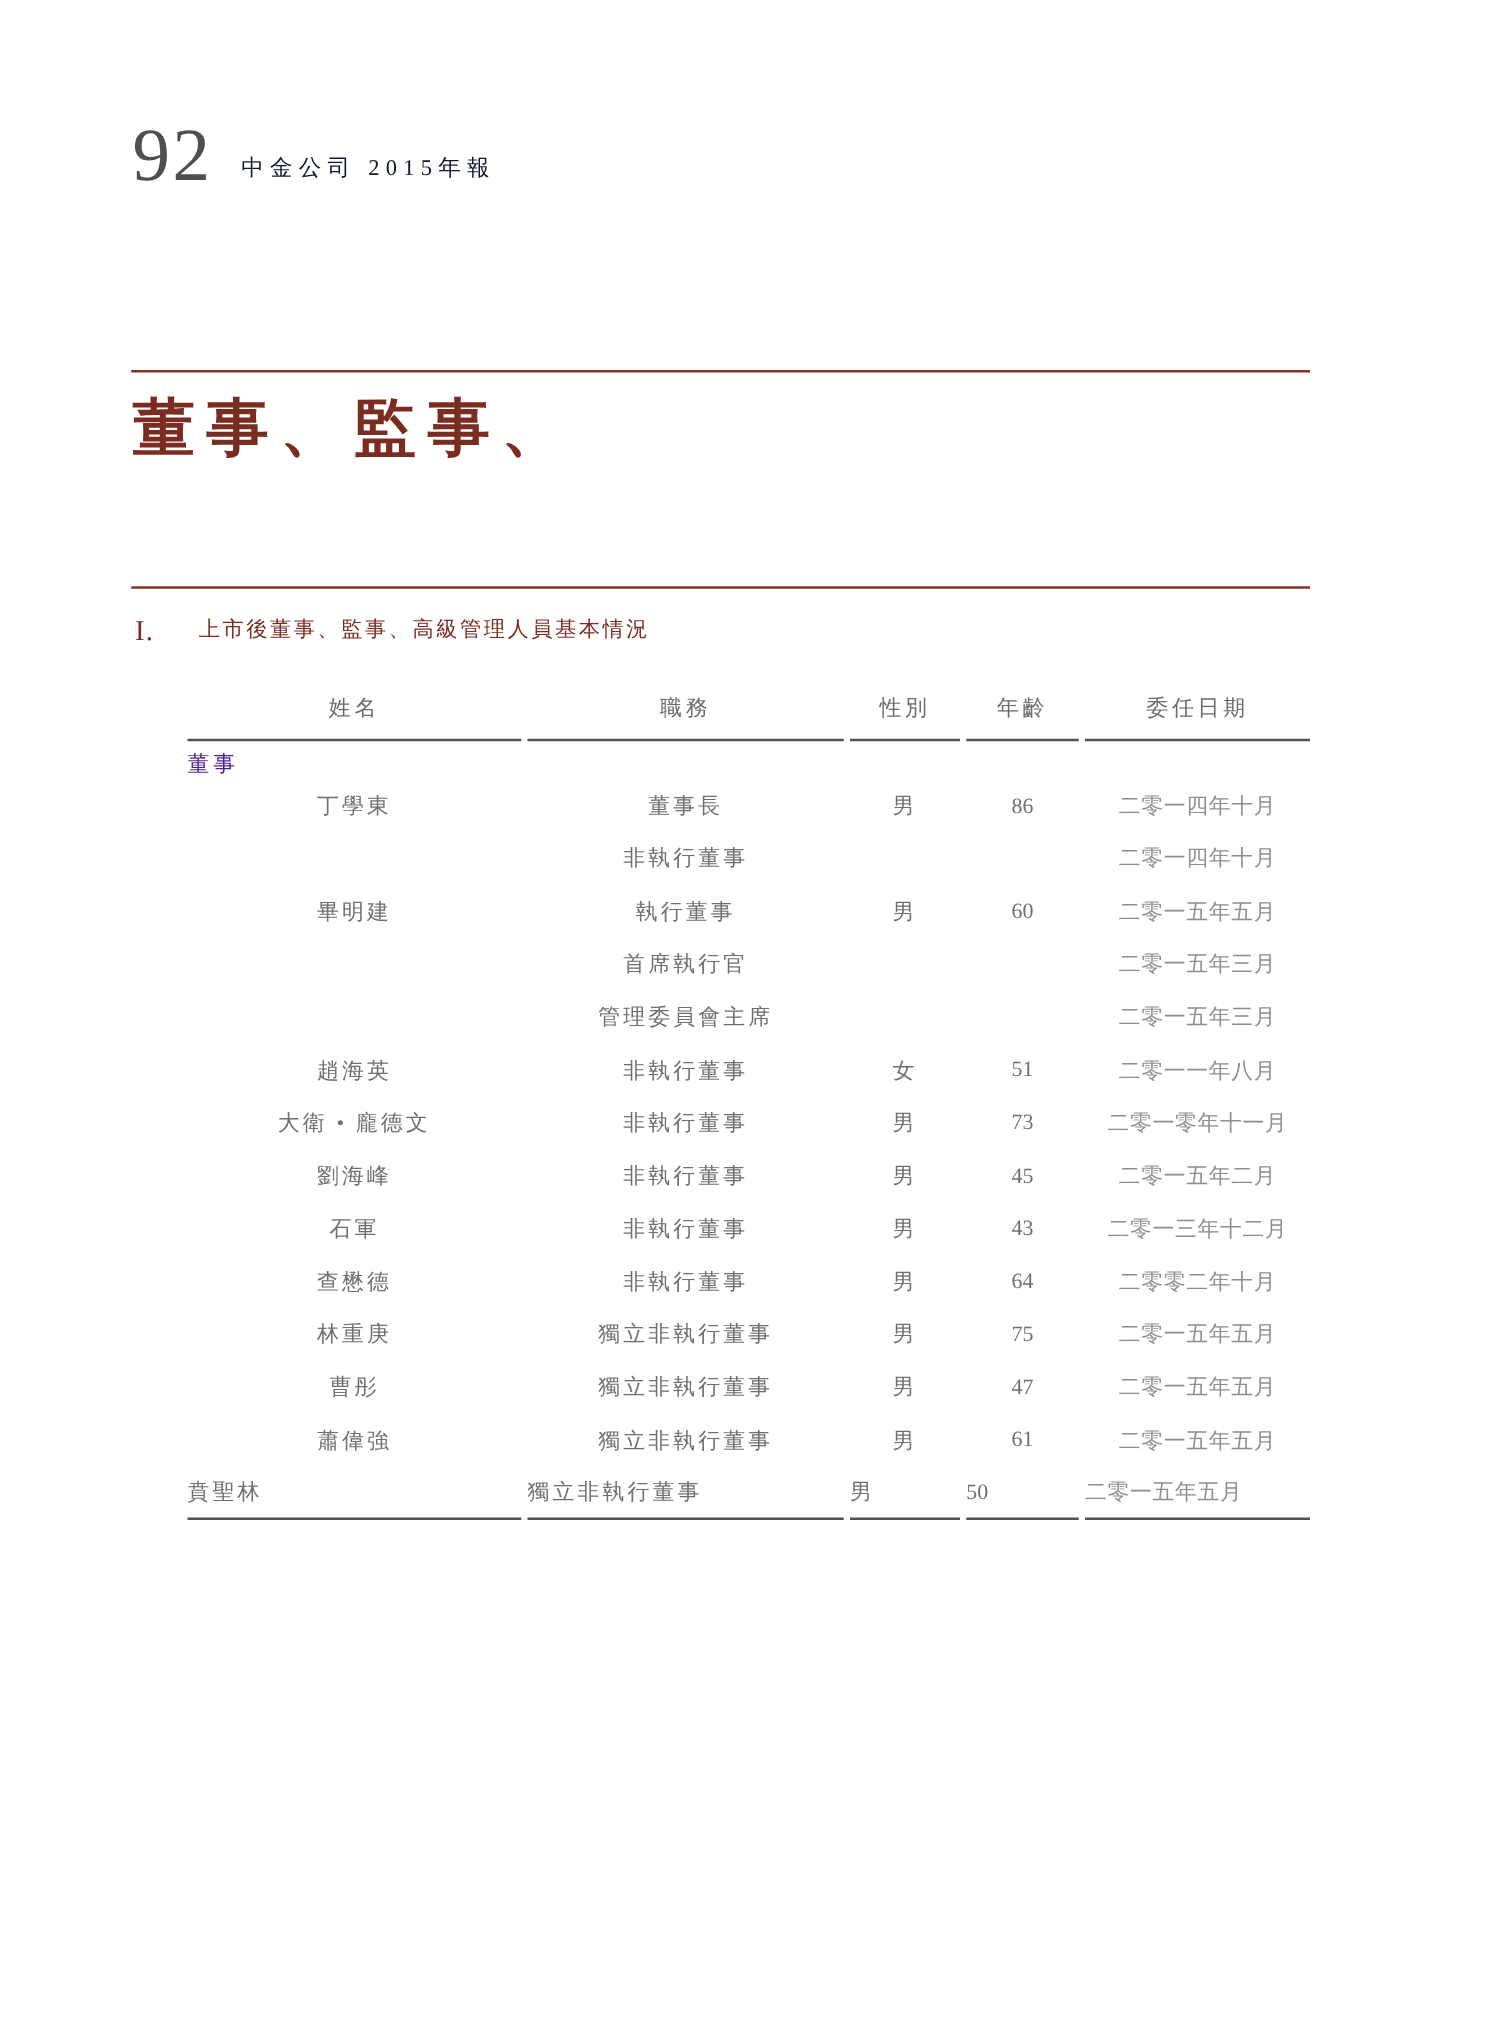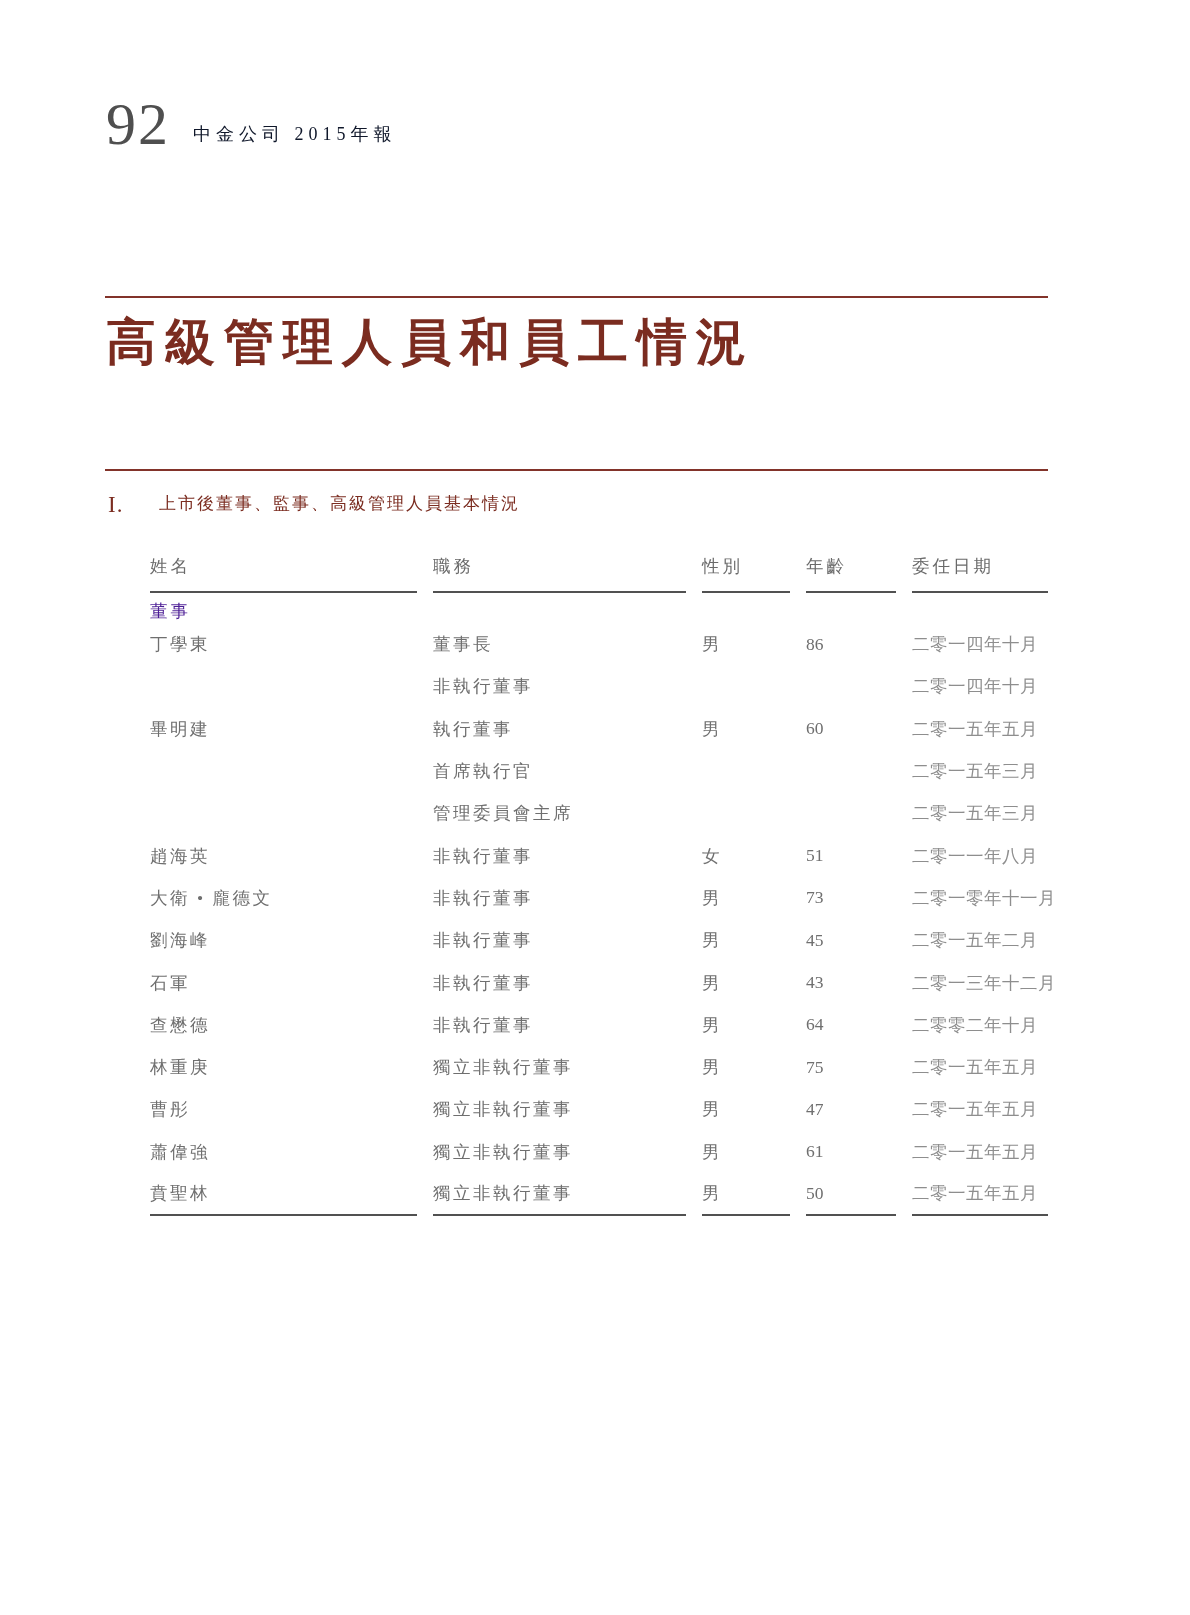--- a/index.html
+++ b/index.html
@@ -44,21 +44,22 @@
     font-size:17px; letter-spacing:2px; white-space:nowrap;
   }
   
   .mgmt-table {
     position:absolute; left:150px; top:554px; width:898px;
     color:#6f6f6f; font-size:17.5px;
   }
   .thead, .trow {
     display:grid;
     grid-template-columns:267px 253px 88px 90px 1fr;
-    column-gap:16px;
+    column-gap:5px;
+    text-align:center;
   }
   .thead .cell {
     padding-bottom:13px;
     border-bottom:2px solid #515151;
     letter-spacing:3px;
     color:#6a6a6a;
   }
   .group-row {
     height:30px;
     display:flex; align-items:flex-end;
@@ -75,21 +76,21 @@
 <body>
 
 <div class="page">
 
   <div class="page-number">92</div>
   <div class="publication">中金公司 2015年報</div>
 
   <div class="rule-red rule-top"></div>
 
   <div class="chapter-title">
-    <div>高級管理人員和員工情況</div>
+    <div>董事、監事、</div>
   </div>
 
   <div class="rule-red rule-bottom"></div>
 
   <div class="section">
     <span class="section-numeral">I.</span>
     <span class="section-heading">上市後董事、監事、高級管理人員基本情況</span>
   </div>
 
   <div class="mgmt-table">

